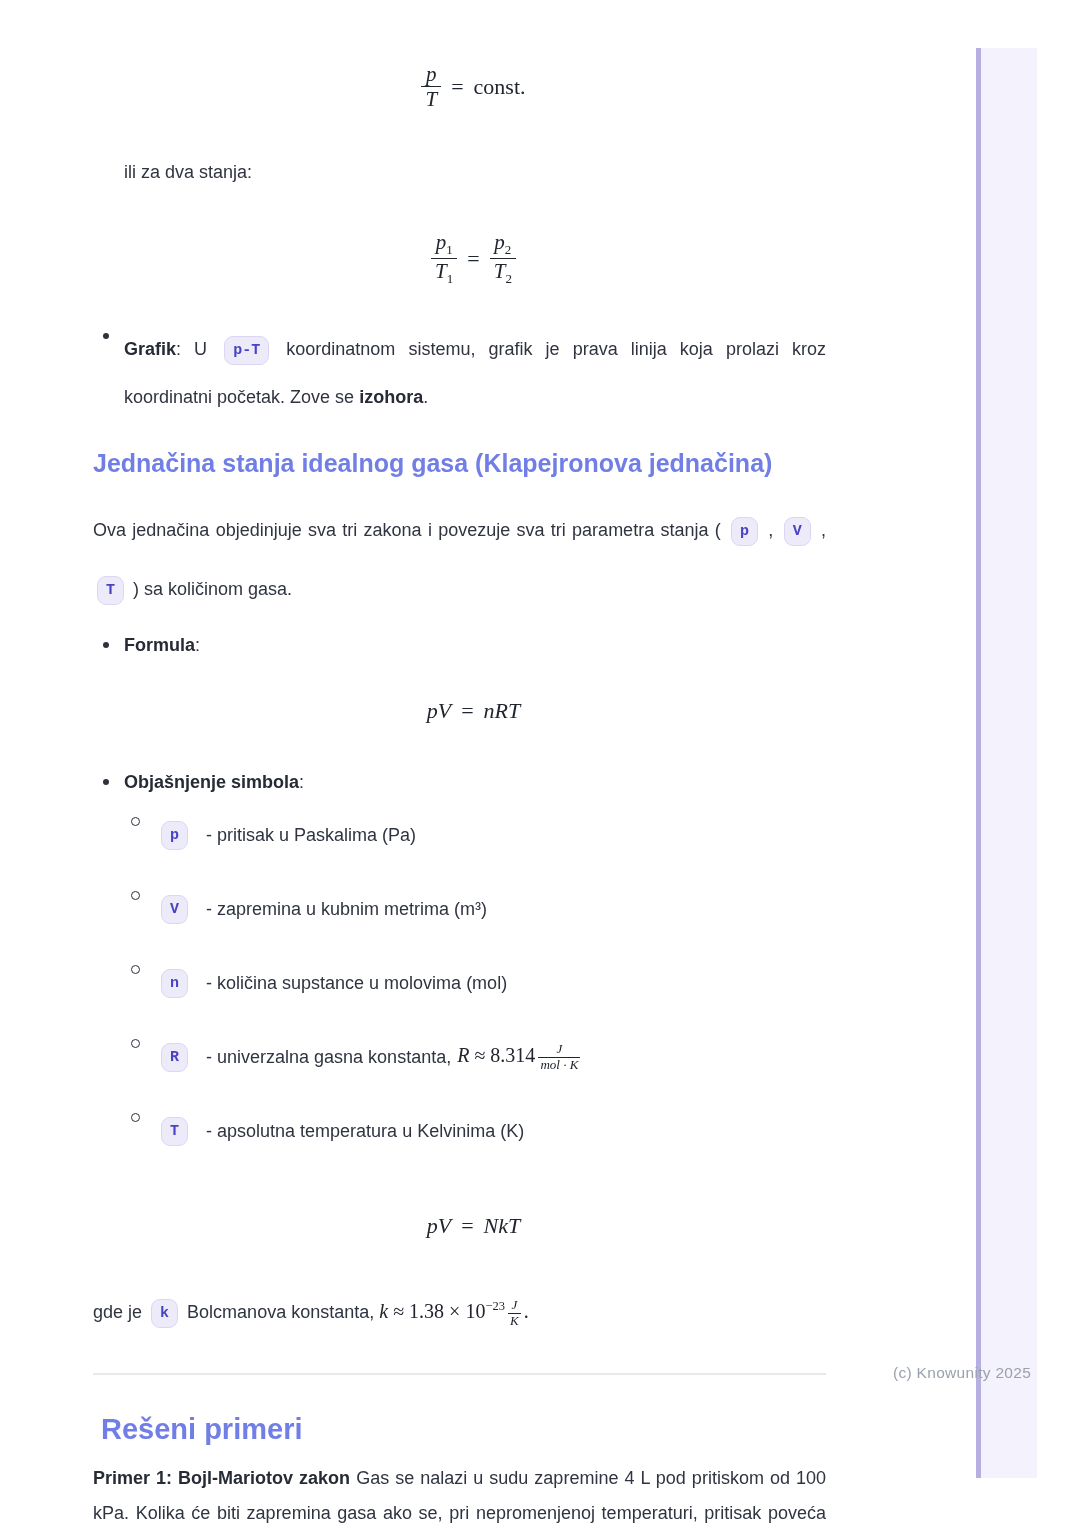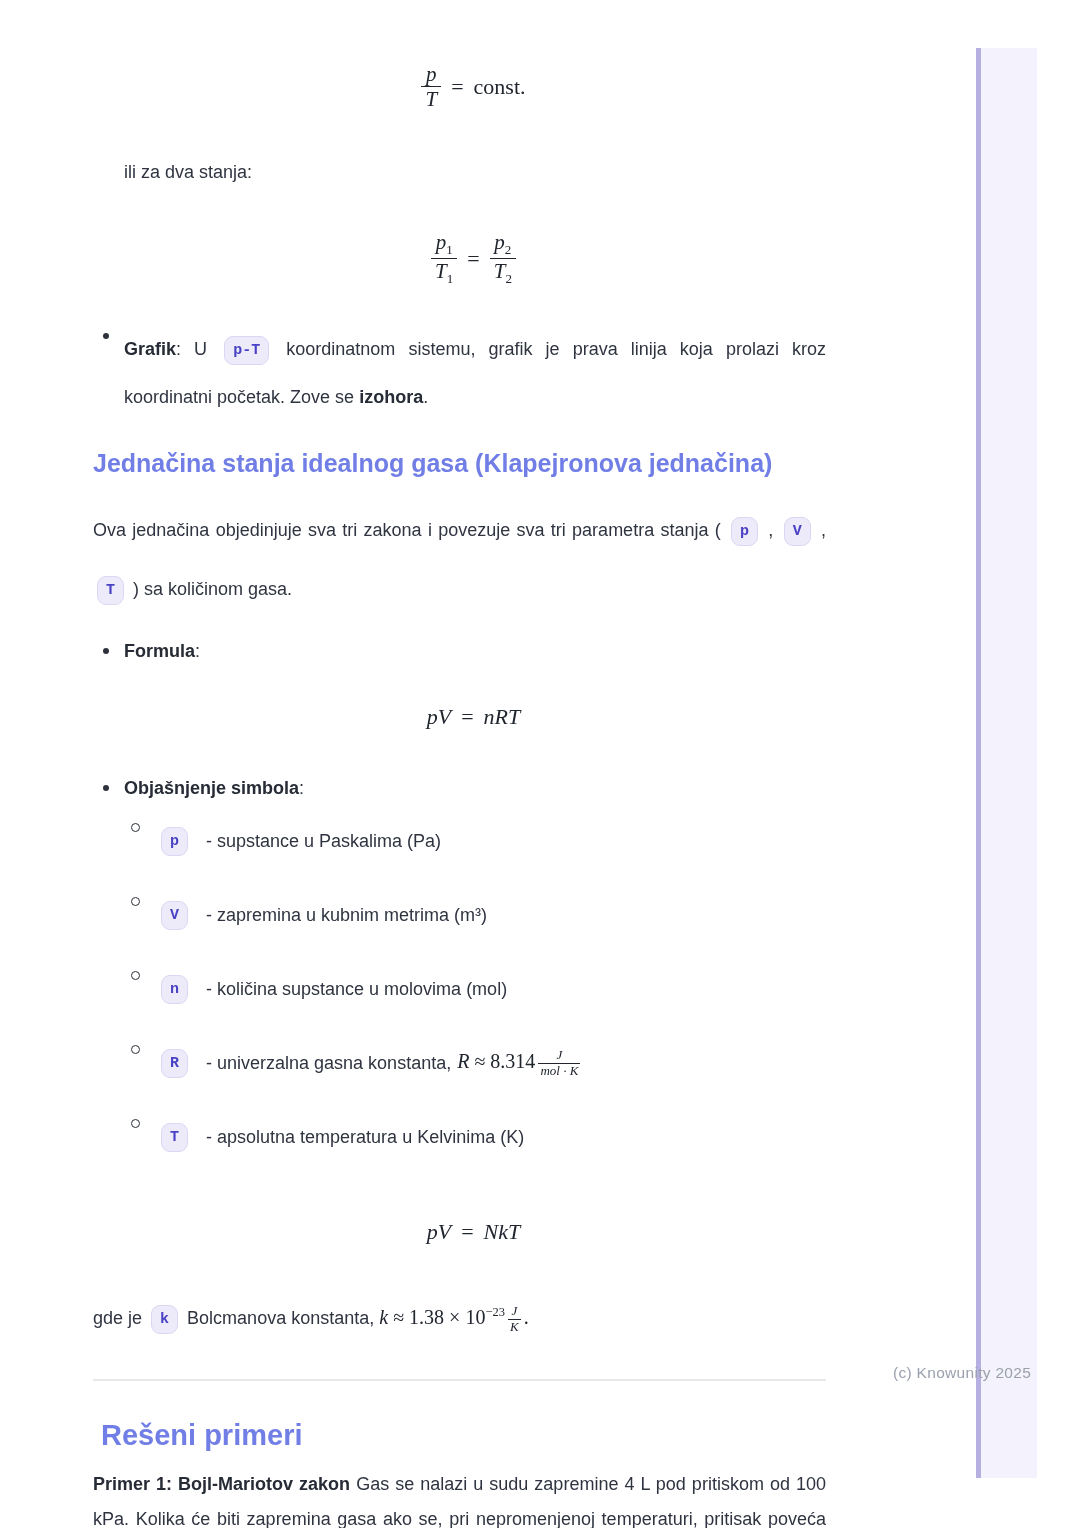--- a/index.html
+++ b/index.html
@@ -57,21 +57,21 @@
   .sup{font-size:12.5px;vertical-align:super;line-height:0;}
   .msub{font-size:13px;}
   .sym-desc{margin-left:14px;}
   .sym-math{margin-left:6px;}
 
   .spacer-f1{margin-top:62px;}
   .sp-ili{margin-top:44px;}
   .sp-f2{margin-top:40px;justify-content:center;}
   .sp-grafik{margin-top:33px;}
   .sp-para1{margin-top:21px;}
-  .sp-formula{margin-top:16px;}
+  .sp-formula{margin-top:10px;}
   .sp-f3{margin-top:38px;}
   .sp-simboli{margin-top:43px;}
   .sp-sublist{margin-top:9px;}
   .sp-paran{margin-top:18px;}
   .sp-f4{margin-top:52px;}
   .sp-gde{margin-top:45px;line-height:34px;}
   .sp-primer{margin-top:12px;}
   .sp-podaci{}
   .sp-v1{margin-top:9px;margin-bottom:0;}
 </style>
@@ -147,21 +147,21 @@
       <li class="li1">
         <span class="dot-marker"></span>
         <b>Objašnjenje simbola</b><span>:</span>
       </li>
     </ul>
 
     <ul class="sp-sublist">
       <li class="li2">
         <span class="circle-marker"></span>
         <span class="chip">p</span>
-        <span class="sym-desc">- supstance u Paskalima (Pa)</span>
+        <span class="sym-desc">- pritisak u Paskalima (Pa)</span>
       </li>
       <li class="li2">
         <span class="circle-marker"></span>
         <span class="chip">V</span>
         <span class="sym-desc">- zapremina u kubnim metrima (m³)</span>
       </li>
       <li class="li2">
         <span class="circle-marker"></span>
         <span class="chip">n</span>
         <span class="sym-desc">- količina supstance u molovima (mol)</span>

